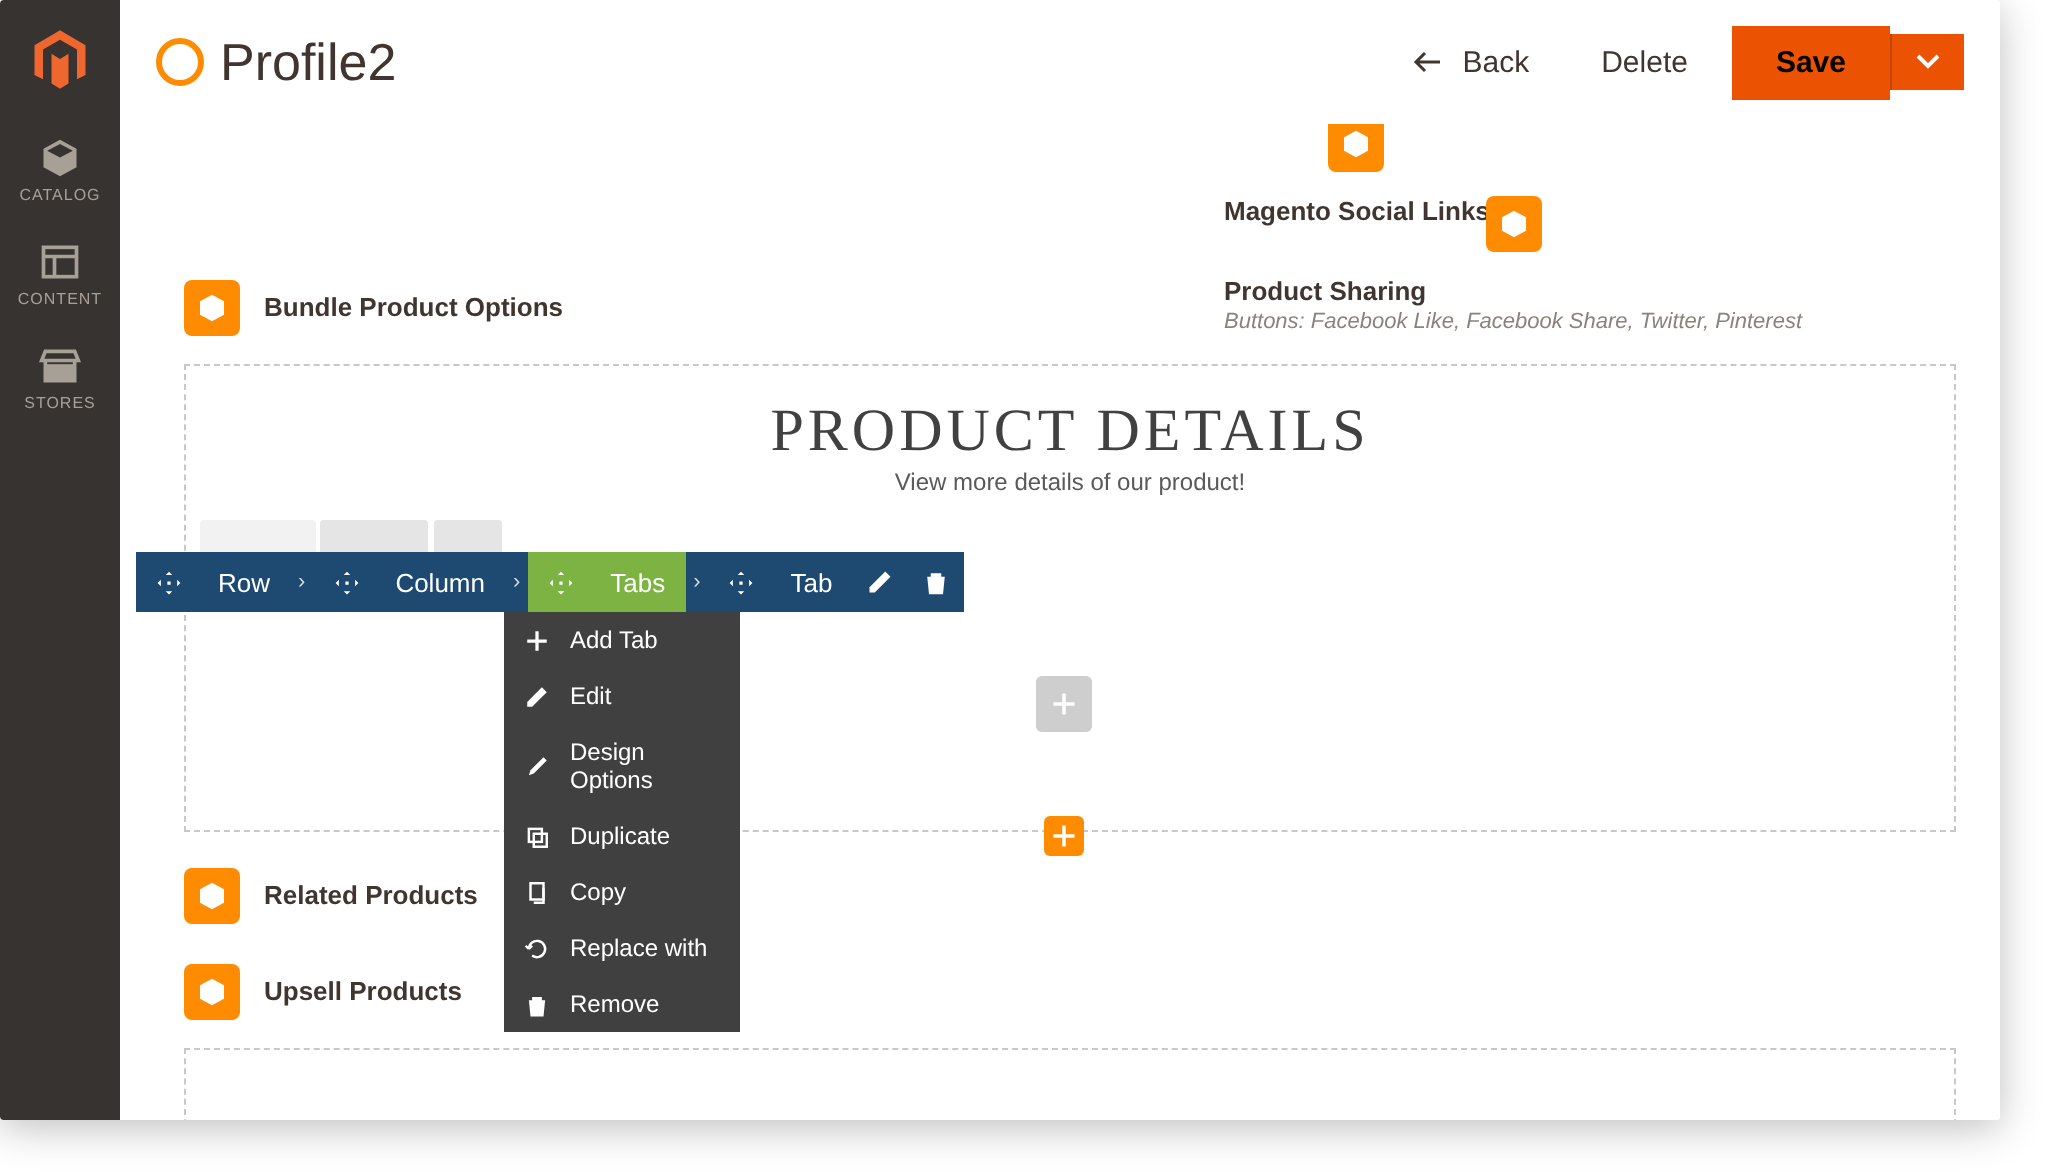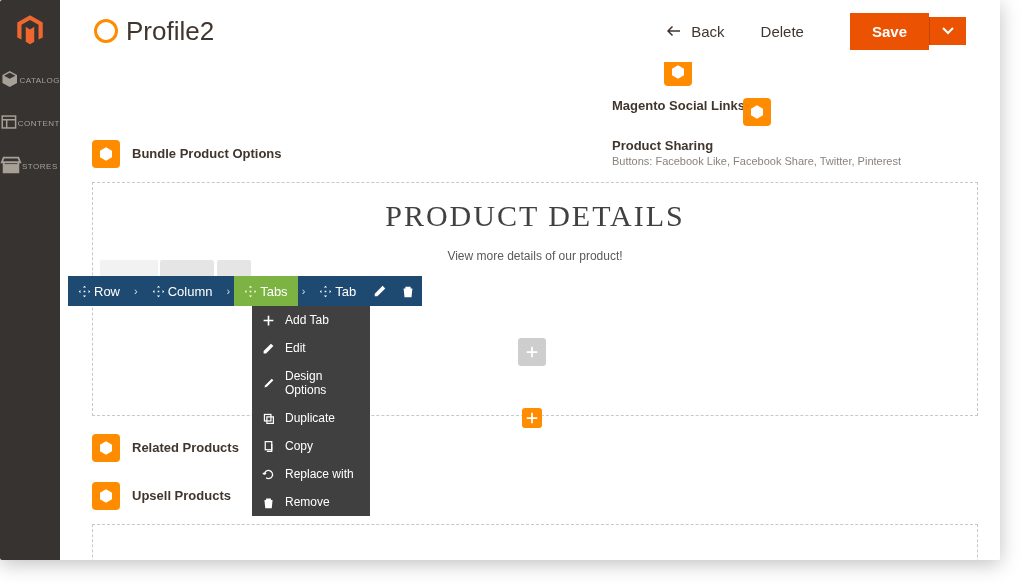--- a/index.html
+++ b/index.html
@@ -3,57 +3,57 @@
 <meta charset="utf-8">
 <style>
 * { margin: 0; padding: 0; box-sizing: border-box; font-family: 'Helvetica Neue', Arial, sans-serif; }
 body { background: #fff; width: 1024px; height: 586px; overflow: hidden; position: relative; }
 .viewport { width: 1000px; height: 560px; background: #fff; position: relative; overflow: hidden; box-shadow: 0 4px 20px rgba(0,0,0,0.25); border-radius: 2px; }
 
 
 .admin-sidebar { position: absolute; left: 0; top: 0; width: 60px; height: 100%; background: #373330; display: flex; flex-direction: column; align-items: center; }
 .admin-logo { width: 60px; height: 60px; display: flex; align-items: center; justify-content: center; }
 .admin-logo svg { width: 34px; height: 34px; }
-.admin-nav-item { width: 60px; padding: 8px 0 10px; display: flex; flex-direction: row; align-items: center; color: #a7a097; cursor: pointer; }
+.admin-nav-item { width: 60px; padding: 8px 0 10px; display: flex; flex-direction: column; align-items: center; color: #a7a097; cursor: pointer; }
 .admin-nav-item svg { width: 22px; height: 22px; margin-bottom: 3px; }
 .admin-nav-item span { font-size: 8px; letter-spacing: 0.5px; }
 
 
-.page-header { position: absolute; left: 60px; right: 0; top: 0; height: 62px; background: #fff; display: flex; align-items: center; padding: 0 34px; }
+.page-header { position: absolute; left: 60px; right: 0; top: 0; height: 62px; background: #fff; display: flex; align-items: center; padding: 0 18px; }
 .prof-icon { width: 24px; height: 24px; border: 3px solid #ff8c00; border-radius: 50%; margin-right: 8px; box-sizing: border-box; }
 .page-title { font-size: 26px; font-weight: 300; color: #41362f; }
 .header-spacer { flex: 1; }
 .btn-back { display: flex; align-items: center; color: #41362f; font-size: 15px; padding: 6px 14px; cursor: pointer; gap: 8px; }
 .btn-delete { color: #41362f; font-size: 15px; padding: 6px 14px; margin: 0 8px; cursor: pointer; }
-.btn-save { background: #eb5202; color: #ffffff; font-size: 15px; font-weight: 600; padding: 10px 22px; cursor: pointer; display: flex; align-items: center; margin-left: 24px; }
+.btn-save { background: #eb5202; color: #000000; font-size: 15px; font-weight: 600; padding: 10px 22px; cursor: pointer; display: flex; align-items: center; }
 .btn-save-dd { background: #eb5202; color: #fff; padding: 10px 12px; border-left: 1px solid rgba(0,0,0,0.15); cursor: pointer; display: flex; align-items: center; }
 .btn-save-dd svg { width: 12px; height: 8px; }
 
 
 .canvas { position: absolute; left: 60px; right: 0; top: 62px; bottom: 0; overflow: hidden; background: #fff; }
 
 
 .widget-row { display: flex; align-items: center; gap: 12px; padding: 4px 0; flex-direction: column; }
 .widget-row.right { position: absolute; left: 552px; }
 .widget-icon { width: 28px; height: 28px; background: #ff8c00; border-radius: 4px; display: flex; align-items: center; justify-content: center; flex-shrink: 0; }
 .widget-icon svg { width: 16px; height: 16px; fill: #fff; }
 .widget-text { display: flex; flex-direction: column; }
 .widget-title { font-size: 13px; font-weight: 600; color: #41362f; line-height: 1.2; }
-.widget-sub { font-size: 11px; color: #8a837c; line-height: 1.3; }
+.widget-sub { font-size: 11px; font-style: italic; color: #8a837c; line-height: 1.3; }
 
 .left-widget { position: absolute; left: 32px; display: flex; align-items: center; gap: 12px; }
 
 
 .pd-block { position: absolute; left: 32px; right: 22px; top: 120px; height: 234px; border: 1px dashed #c8c8c8; }
 .pd-heading { text-align: center; font-size: 30px; font-weight: 400; letter-spacing: 2px; color: #414141; margin-top: 16px; font-family: Liberation Serif, serif; }
-.pd-sub { text-align: center; font-size: 12px; color: #5a5a5a; margin-top: 16px; }
+.pd-sub { text-align: center; font-size: 12px; color: #5a5a5a; margin-top: 1px; }
 
 
 .bc-bar { position: absolute; left: 8px; top: 214px; display: flex; align-items: center; background: #1e4a72; height: 30px; z-index: 5; }
-.bc-seg { display: flex; align-items: center; height: 30px; padding: 0 10px; color: #fff; font-size: 13px; gap: 3px; }
+.bc-seg { display: flex; align-items: center; height: 30px; padding: 0 10px; color: #fff; font-size: 13px; gap: 18px; }
 .bc-seg.active { background: #7cb342; }
 .bc-seg svg { width: 13px; height: 13px; }
 .bc-chev { color: #fff; padding: 0 4px; font-size: 11px; opacity: 0.8; }
 .bc-icon-btn { display: flex; align-items: center; justify-content: center; width: 28px; height: 30px; color: #fff; cursor: pointer; }
 .bc-icon-btn svg { width: 14px; height: 14px; }
 
 
 .dd-menu { position: absolute; left: 192px; top: 244px; background: #404040; width: 118px; z-index: 6; }
 .dd-item { display: flex; align-items: center; gap: 10px; padding: 7px 10px; color: #fff; font-size: 12px; cursor: pointer; }
 .dd-item svg { width: 13px; height: 13px; flex-shrink: 0; }

